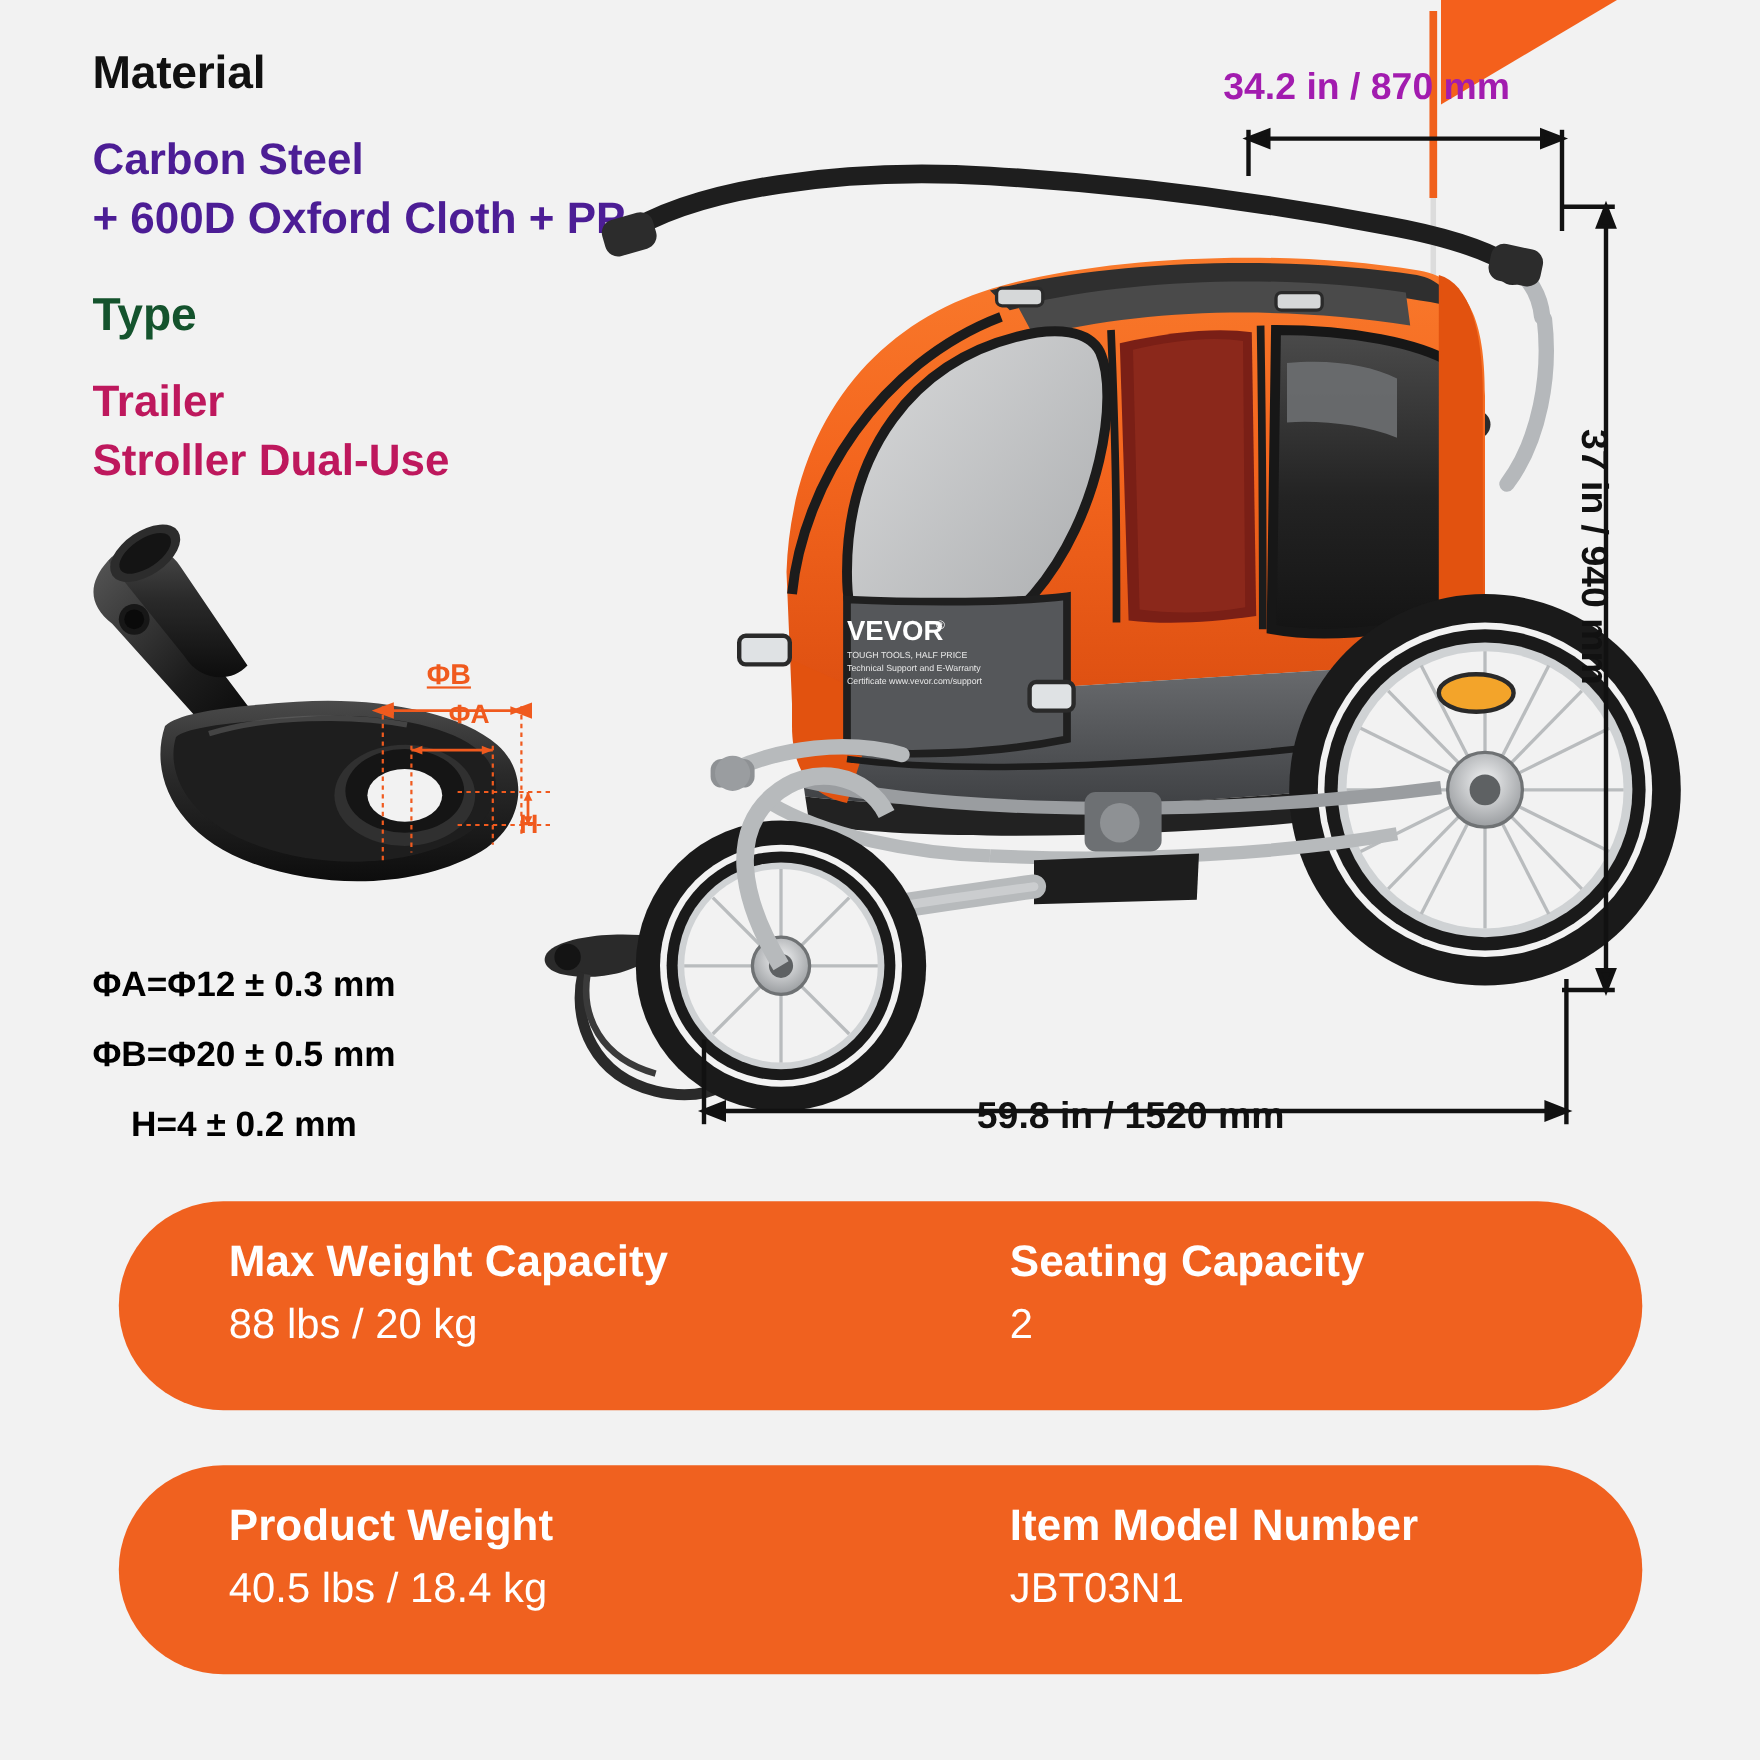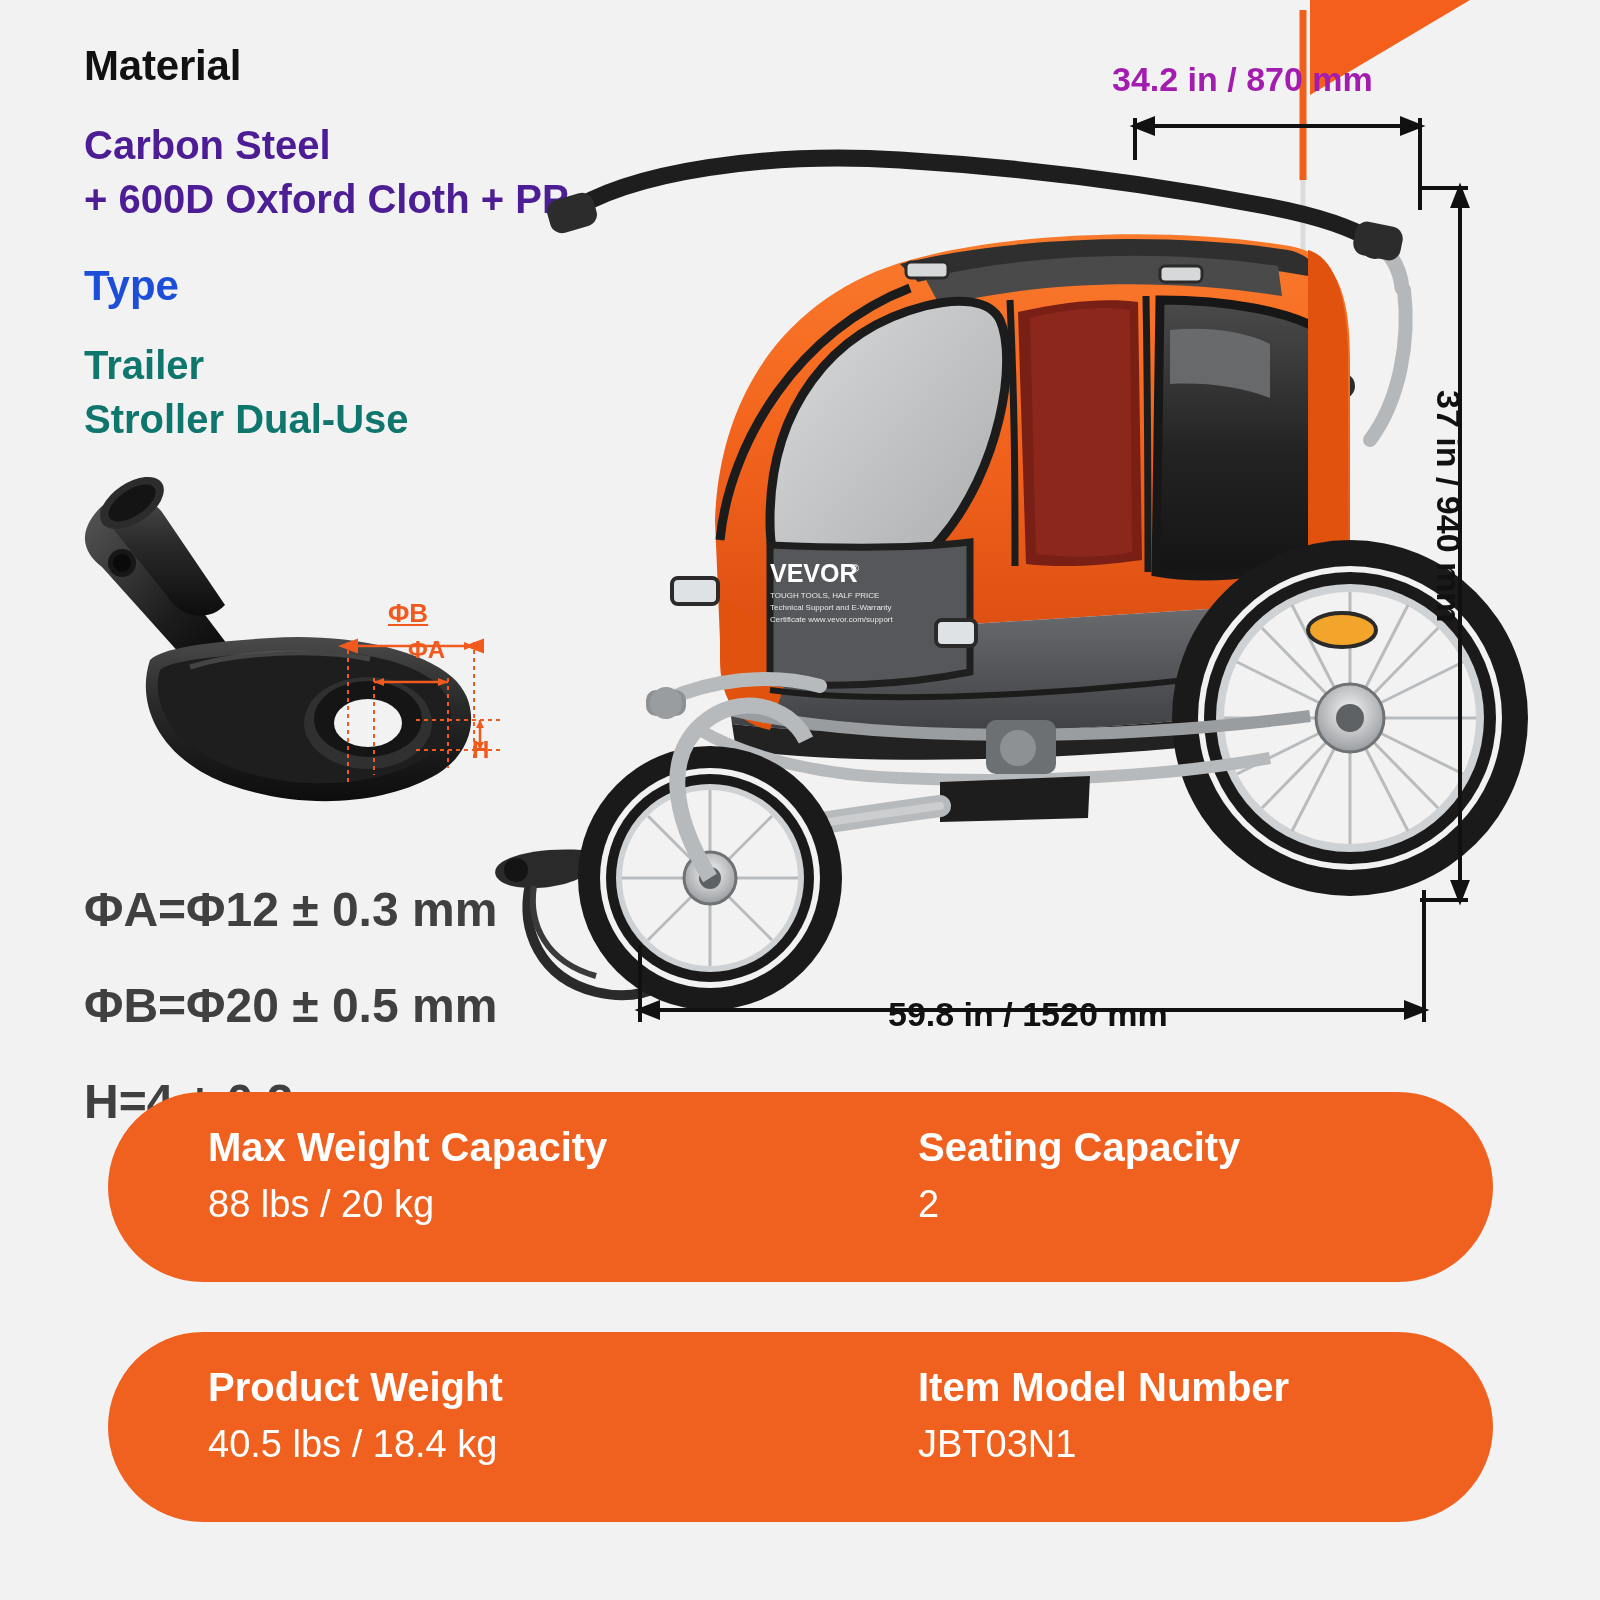--- a/index.html
+++ b/index.html
@@ -24,33 +24,34 @@
     font-size: 42px; font-weight: bold; color: #111;
     letter-spacing: -0.2px;
   }
   #spec-material-value {
     left: 84px; top: 118px;
     font-size: 40px; font-weight: bold; color: #4c1d95;
     line-height: 1.35;
   }
   #spec-type-label {
     left: 84px; top: 262px;
-    font-size: 42px; font-weight: bold; color: #1d4ed8;
+    font-size: 42px; font-weight: bold; color: #14532d;
   }
   #spec-type-value {
     left: 84px; top: 338px;
-    font-size: 40px; font-weight: bold; color: #0f766e;
+    font-size: 40px; font-weight: bold; color: #be185d;
     line-height: 1.35;
   }
 
   
   #hitch-dims {
     left: 84px; top: 862px;
-    font-size: 48px; font-weight: bold; color: #404040;
+    font-size: 32px; font-weight: bold; color: #000000;
     line-height: 2.0;
+    text-align: center;
   }
 
   
   #coupler { left: 40px; top: 455px; width: 520px; height: 390px; }
 
   
   #dim-width-text {
     left: 1112px; top: 60px;
     font-size: 34px; font-weight: bold; color: #a21caf;
   }

